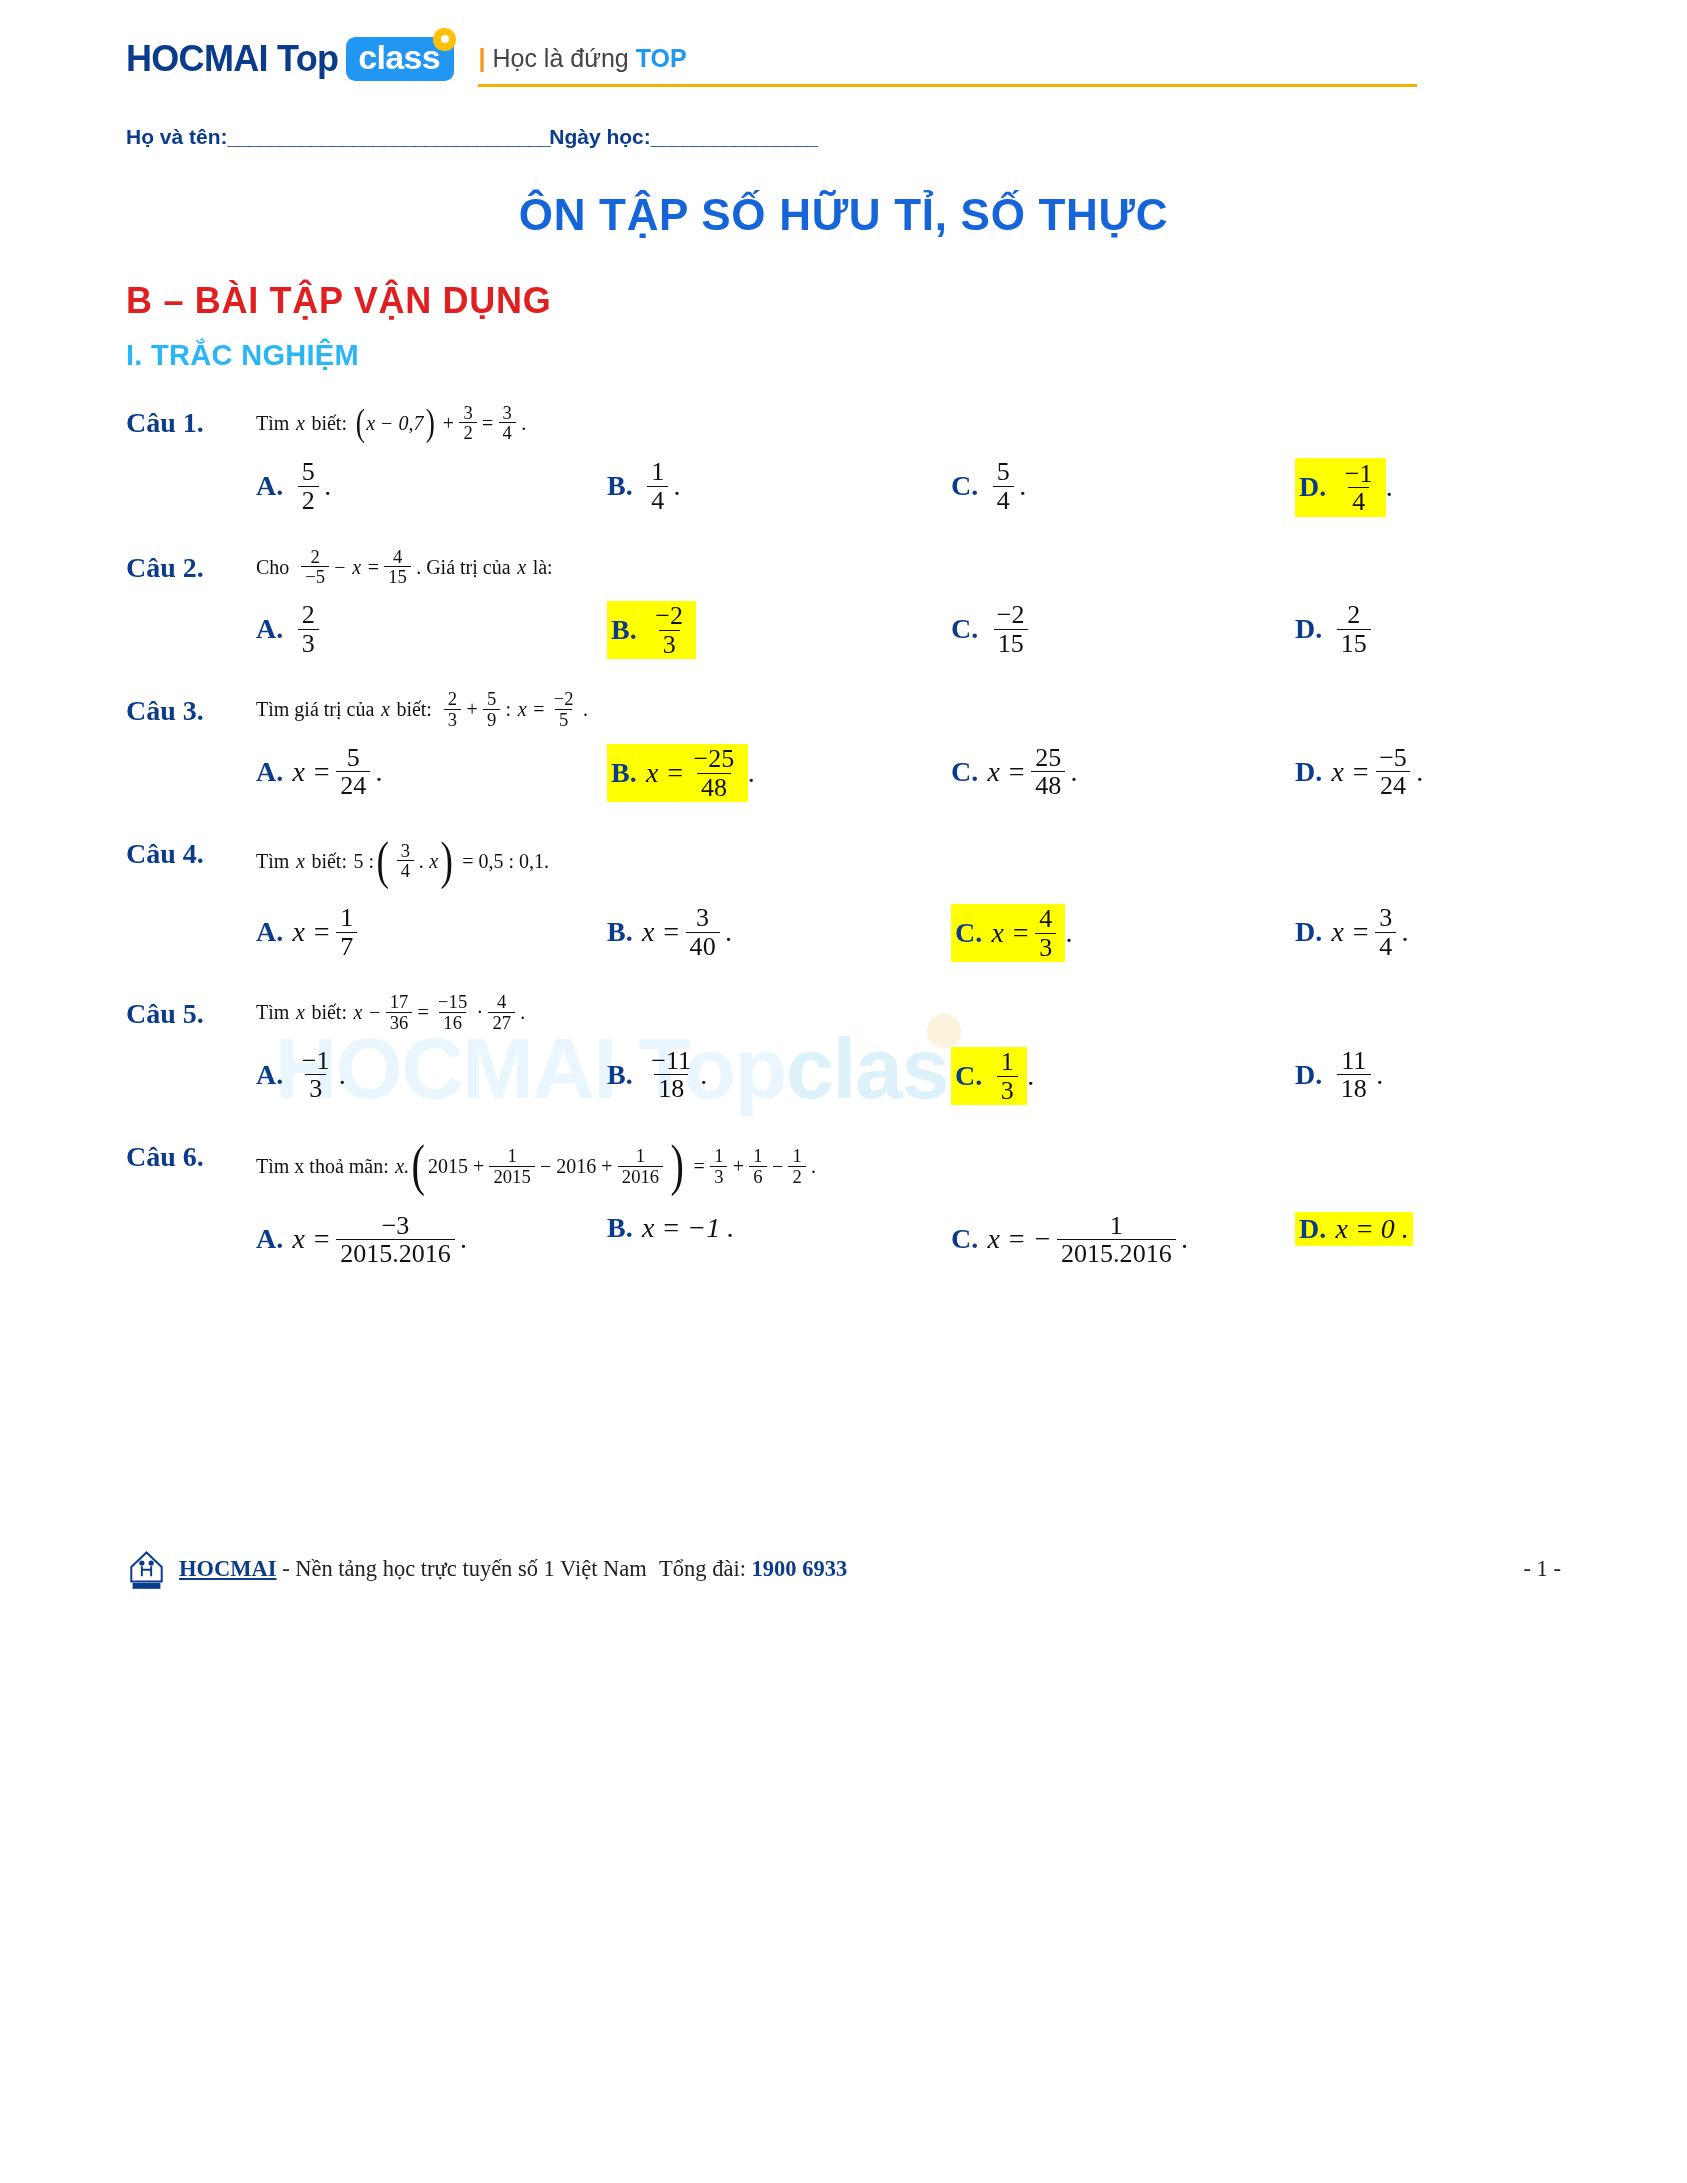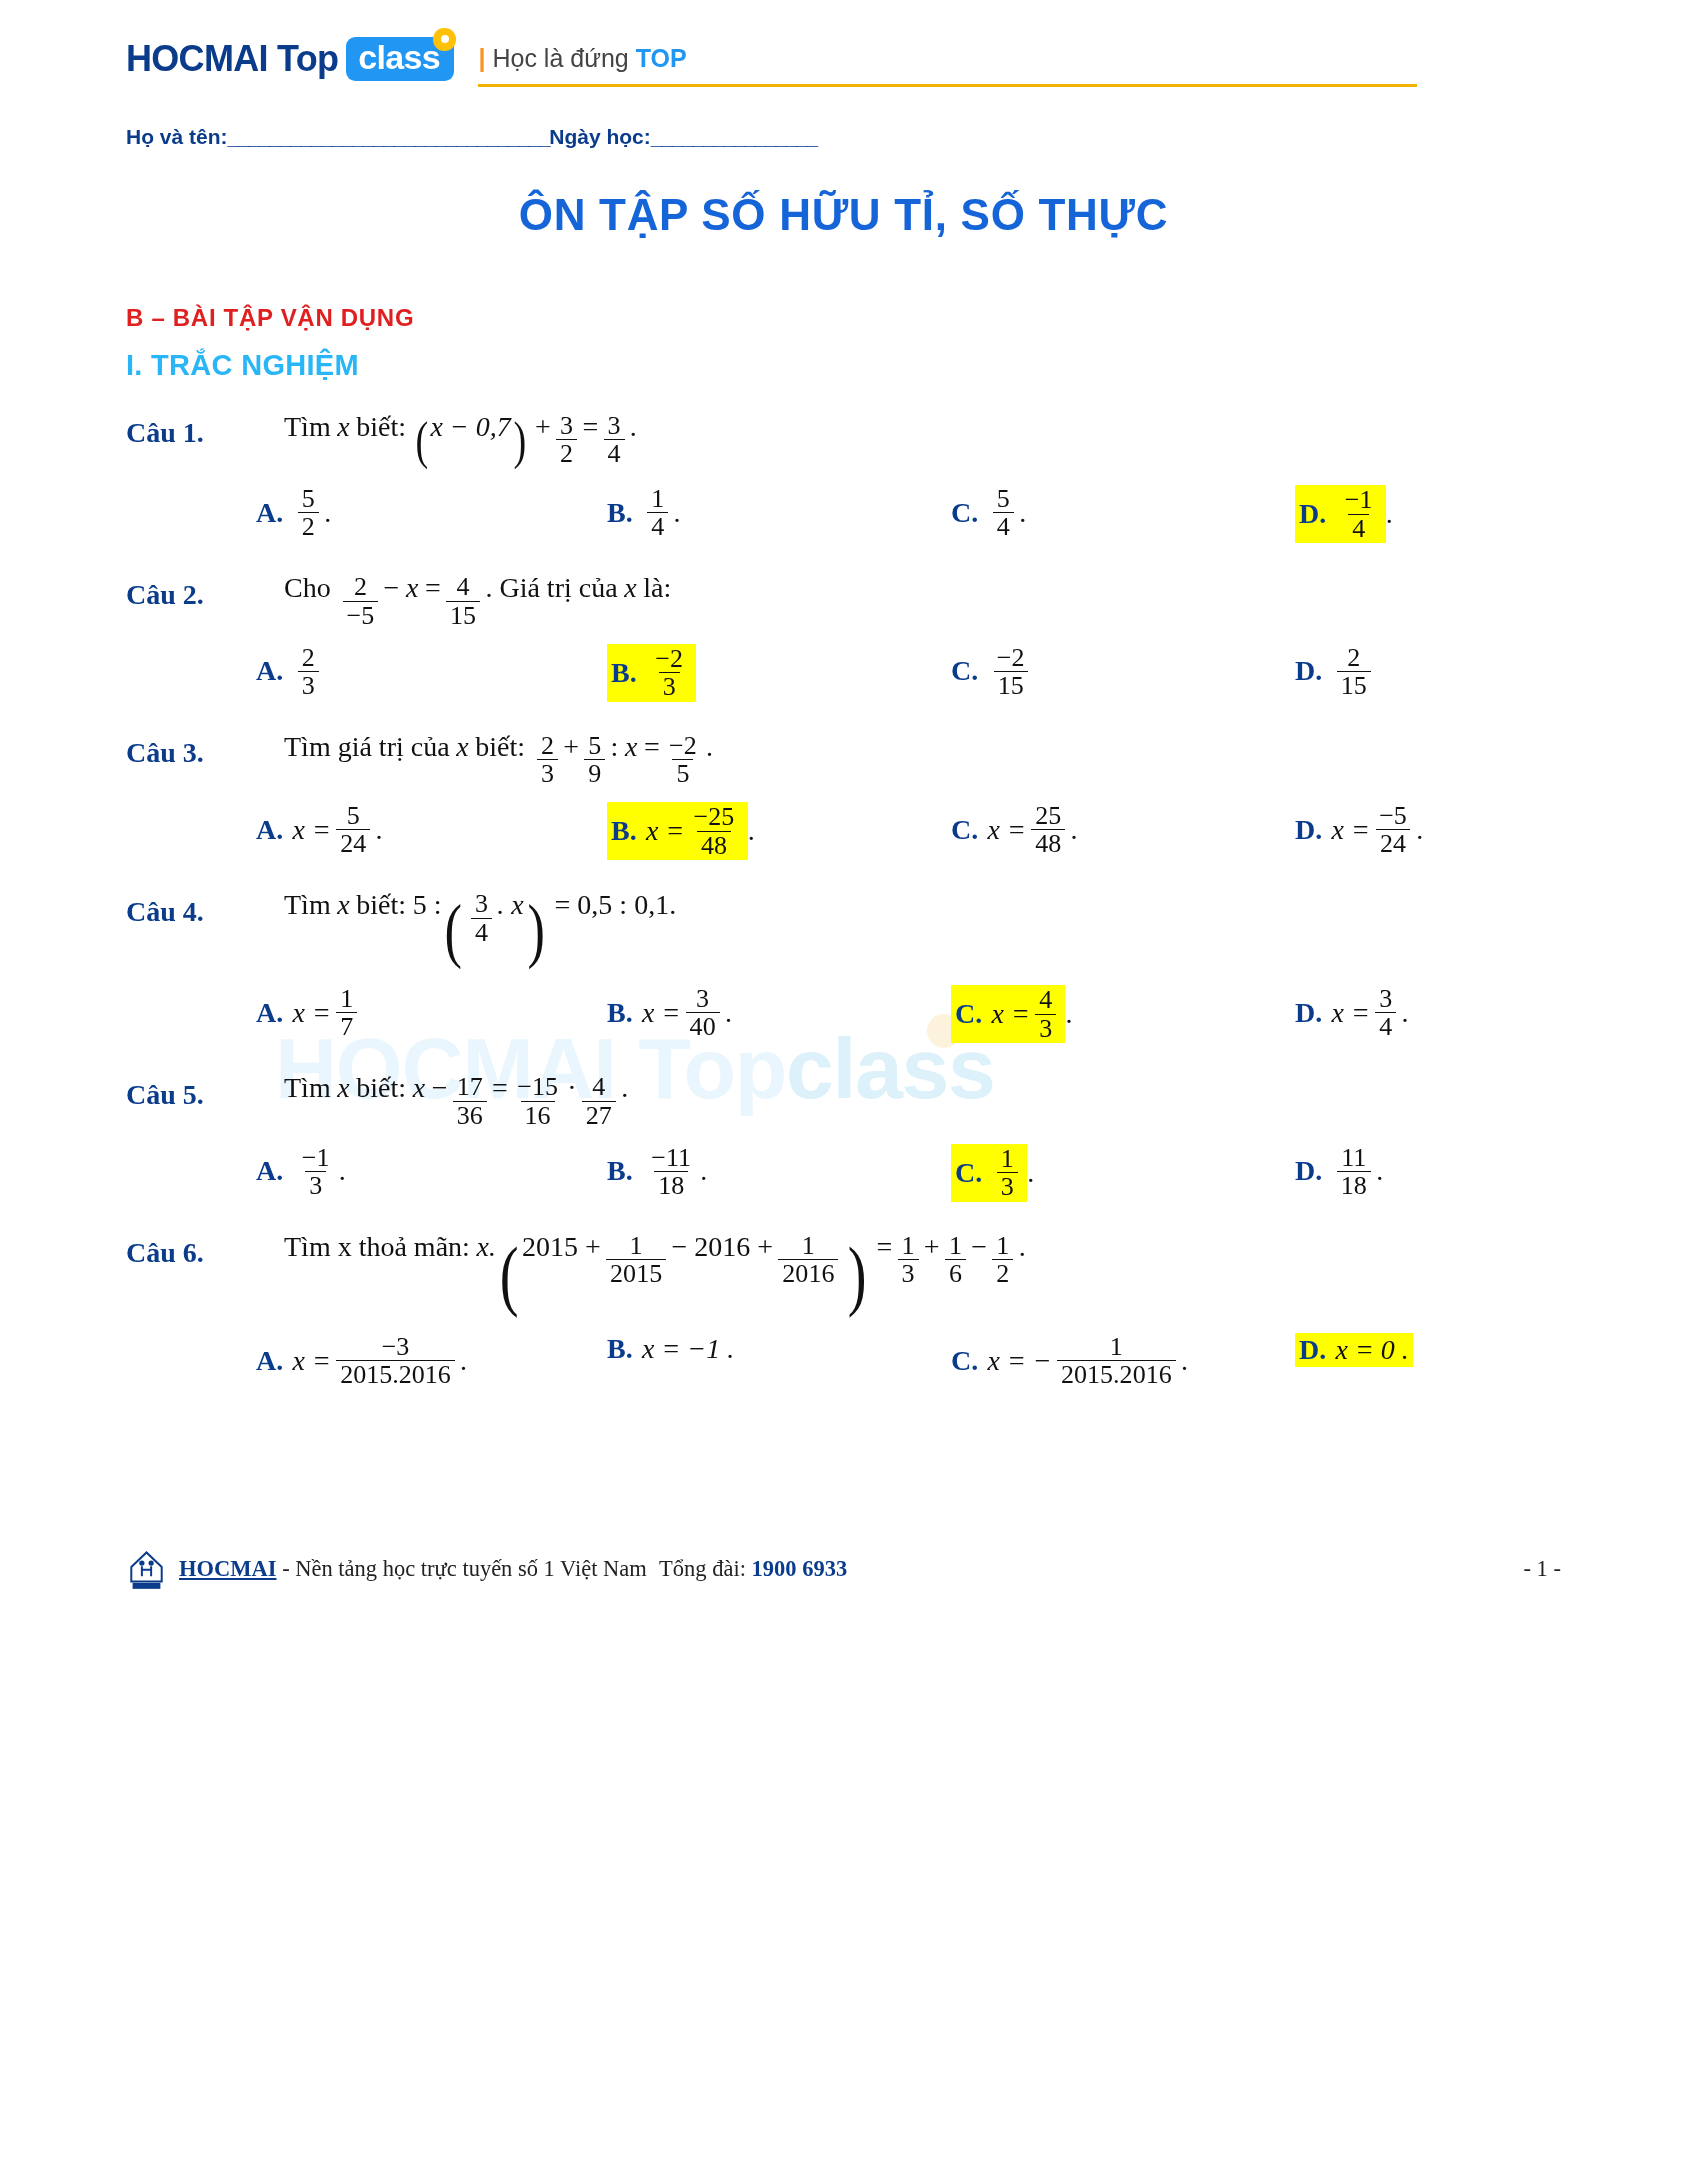--- a/index.html
+++ b/index.html
@@ -104,24 +104,24 @@
   .doc-title {
     margin-top: 41px;
     text-align: center;
     font-family: "Liberation Sans", sans-serif;
     font-weight: bold;
     font-size: 44px;
     color: #1565d8;
     letter-spacing: 0.7px;
   }
   .sec-title {
-    margin-top: 64px;
+    margin-top: 40px;
     font-family: "Liberation Sans", sans-serif;
     font-weight: bold;
-    font-size: 24px;
+    font-size: 36px;
     color: #e02020;
     letter-spacing: 0.7px;
   }
   .sub-title {
     margin-top: 17px;
     font-family: "Liberation Sans", sans-serif;
     font-weight: bold;
     font-size: 29px;
     color: #29b6f6;
     letter-spacing: 0.3px;
@@ -160,26 +160,26 @@
   .q-label {
     font-family: "Liberation Serif", serif;
     font-weight: bold;
     font-size: 28px;
     color: #0b3c8c;
     width: 130px;
     flex: none;
     padding-top: 5.3px;
   }
   .q-text {
-    font-size: 28px;
+    font-size: 20px;
     color: #111111;
     display: flex;
+    align-items: center;
     flex-wrap: wrap;
     line-height: 1.1;
-    margin-left: 28px;
   }
   .q-text .it { font-style: italic; }
 
   .options {
     display: flex;
     margin-top: 14.6px;
     padding-left: 130px;
     align-items: flex-start;
   }
   .opt {

